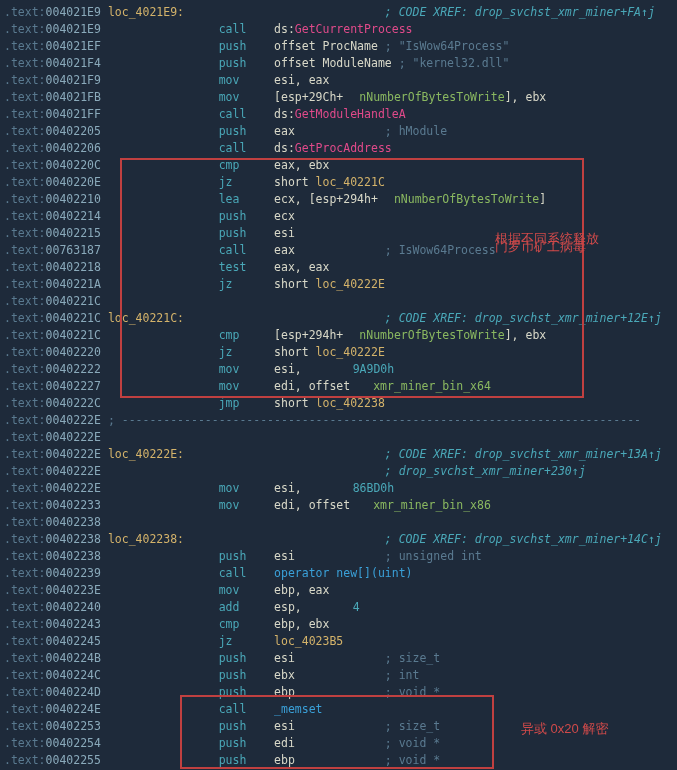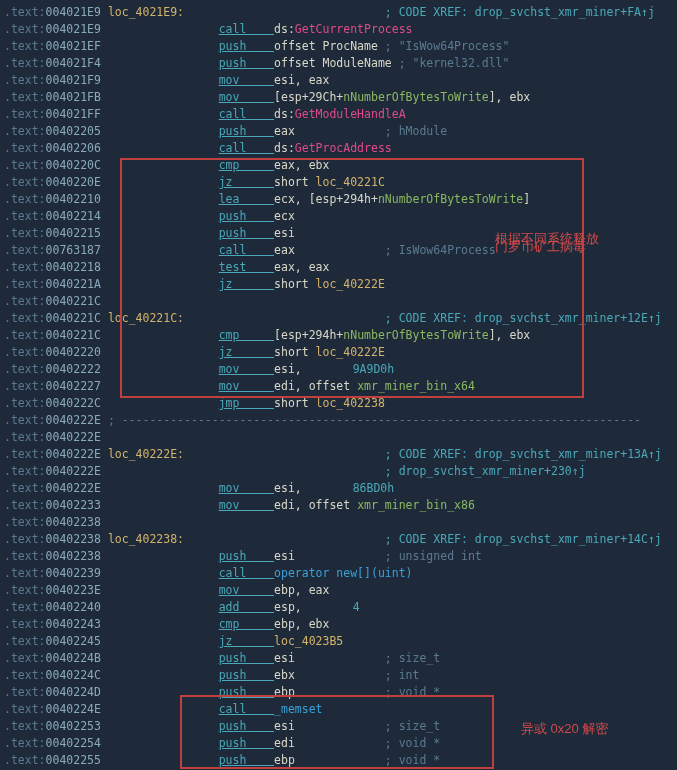--- a/index.html
+++ b/index.html
@@ -11,28 +11,28 @@
     line-height: 17px;
     white-space: nowrap;
     width: 677px;
     box-sizing: border-box;
     overflow: hidden;
   }
   .line { white-space: pre; position: relative; }
   .seg { color: #5a7a90; }
   .addr { color: #8aaabb; margin-top: 42px; }
   .lbl { color: #d4b36a; }
-  .mn { color: #4aa8b8; text-decoration: underline; }
+  .mn { color: #4aa8b8; }
   .op { color: #d8d8c8; }
   .call { color: #e04a8a; }
   .callb { color: #3aa0d8; }
   .cmt { color: #5a7a90; }
-  .xref { color: #4aa8b8; }
+  .xref { color: #4aa8b8; font-style: italic; }
   .num { color: #4aa8b8; margin-left: 44px; }
-  .grn { color: #8ab860; }
+  .grn { color: #8ab860; margin-left: 16px; }
   .note { position:absolute; color:#d04a4a; font-family: sans-serif; font-size:13px; }
   .box1 { position:absolute; border:2px solid #c04040; left:120px; top:158px; width:460px; height:236px; pointer-events:none; }
   .box2 { position:absolute; border:2px solid #c04040; left:180px; top:695px; width:310px; height:70px; pointer-events:none; }
 </style>
 </head>
 <body>
 
 <div id="out">
     <div class="line"><span class="seg">.text:</span><span class="addr">004021E9</span> <span class="lbl">loc_4021E9:</span><span class="cmt">                             </span><span class="xref">; CODE XREF: drop_svchst_xmr_miner+FA↑j</span></div>
     <div class="line"><span class="seg">.text:</span><span class="addr">004021E9</span>                 <span class="mn">call    </span><span class="op">ds:</span><span class="call">GetCurrentProcess</span></div>

